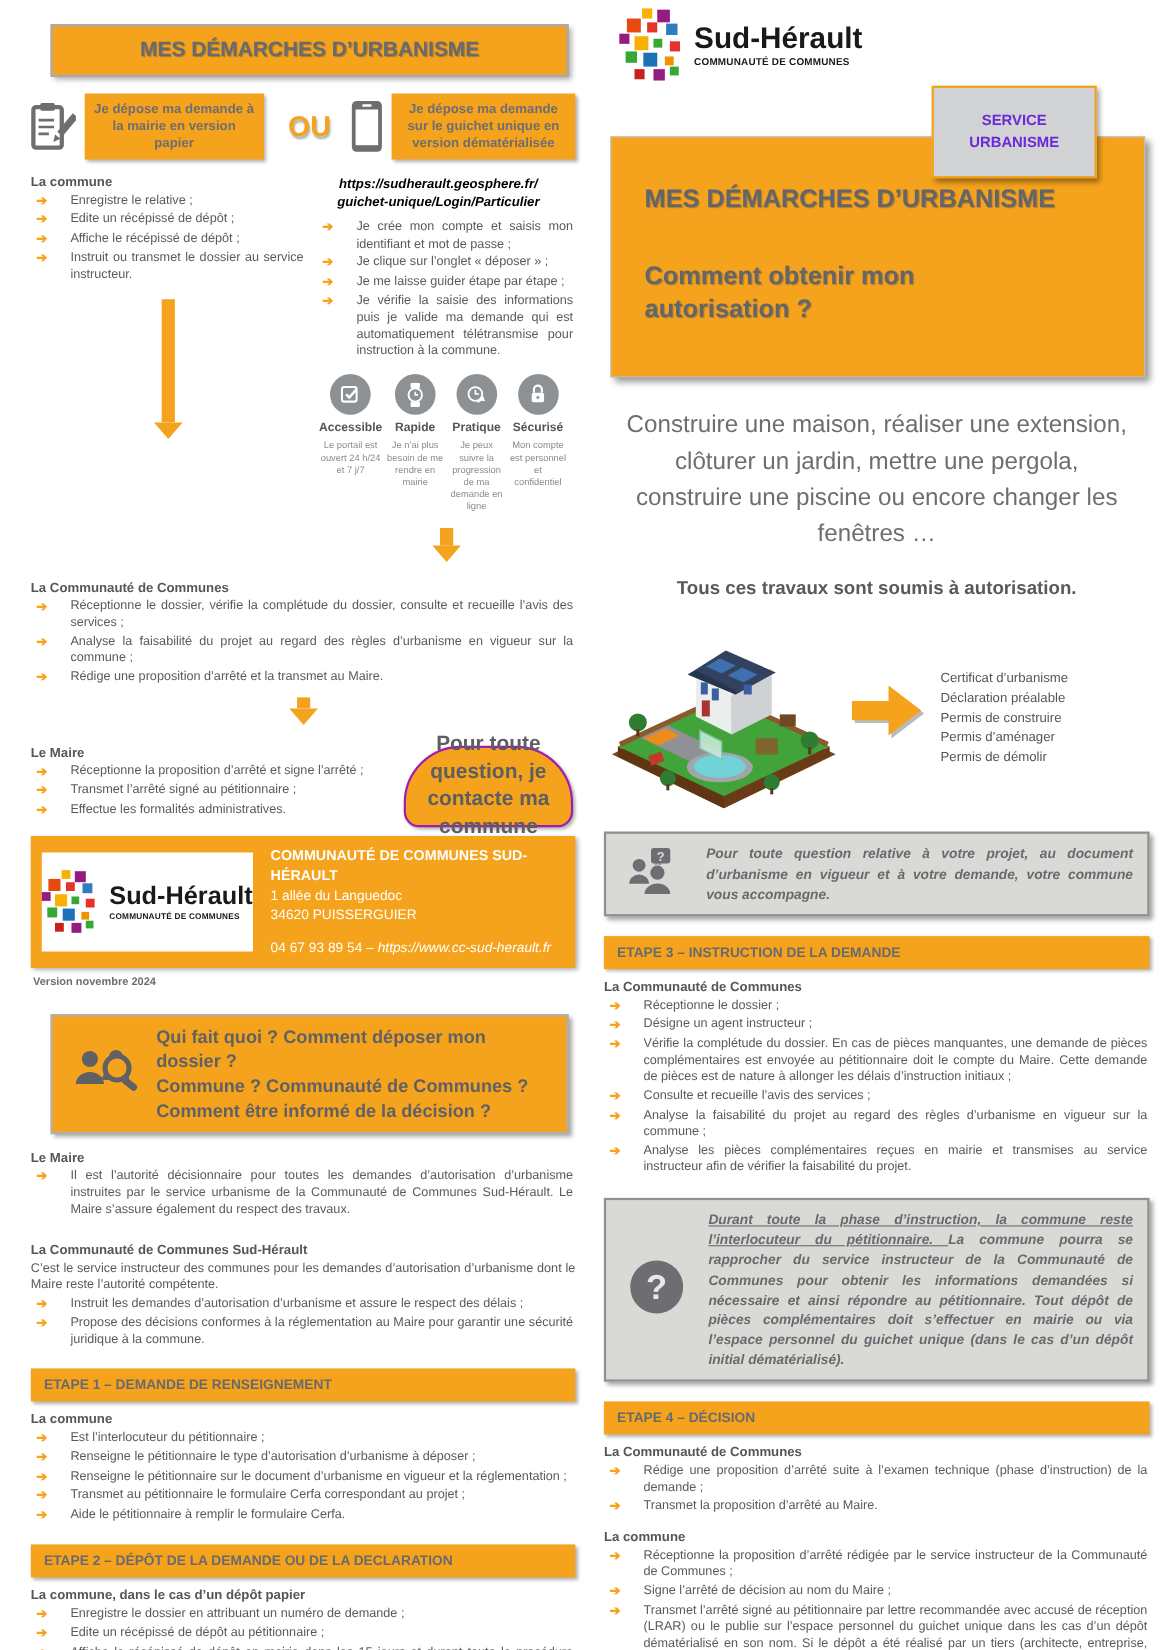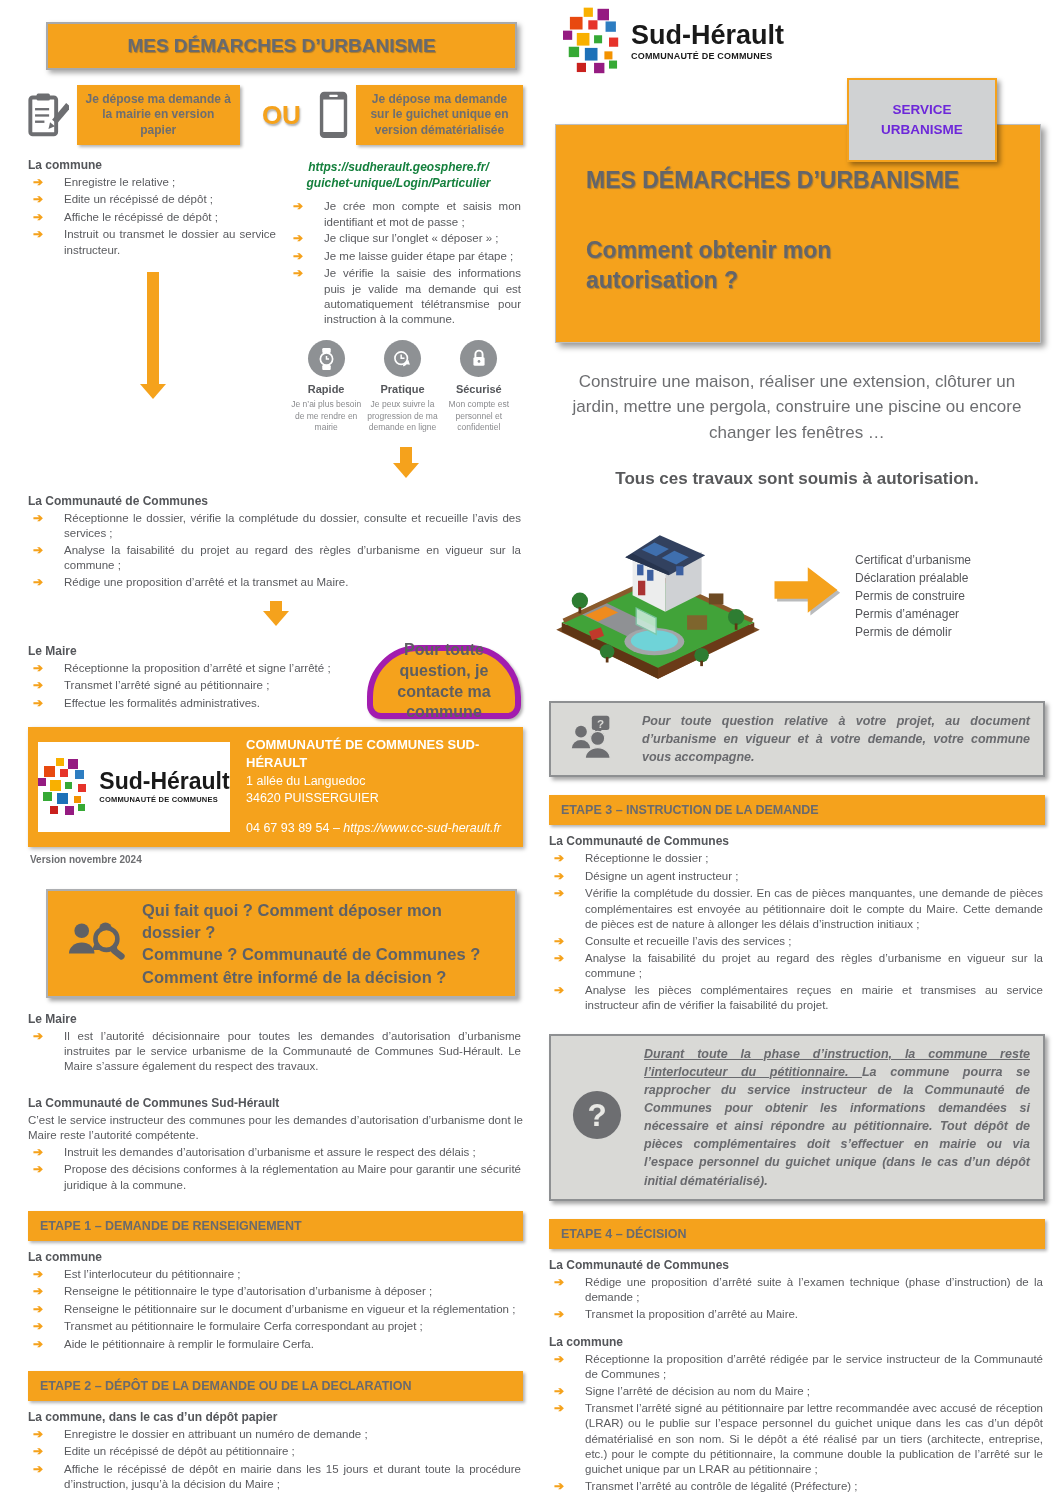--- a/index.html
+++ b/index.html
@@ -33,36 +33,36 @@
   .sub-l { width:250px; }
   .sub-r { flex:1; padding-left:10px; }
 
   .v-arrow { width:12px; background:#f5a21c; margin:14px auto 26px; position:relative; }
   .v-arrow::after { content:''; position:absolute; top:100%; left:50%; margin-left:-13px;
     border:13px solid transparent; border-top:15px solid #f5a21c; border-bottom:none; }
   .v-long { height:112px; }
   .v-short { height:16px; margin-bottom:22px; }
   .v-mid { height:10px; margin:10px auto 24px; }
 
-  .gurl { font-style:italic; font-weight:bold; font-size:12px; color:#15803d; text-align:center;
+  .gurl { font-style:italic; font-weight:bold; font-size:12px; color:#000000; text-align:center;
     line-height:1.35; margin:10px 14px 8px 0; }
 
   .feats { display:flex; margin-top:13px; text-align:center; padding-right:6px; }
   .feat { flex:1; padding:0 2px; }
   .circ { width:37px; height:37px; border-radius:50%; background:#8e9194; margin:0 auto 6px;
     display:flex; align-items:center; justify-content:center; }
   .fl { font-size:11px; font-weight:bold; color:#54565a; }
   .fd { font-size:8.5px; color:#8a8b8e; line-height:1.3; margin-top:4px; }
 
   .maire-row { display:flex; margin-top:2px; }
   .maire-col { flex:1; }
-  .bubble { width:154px; height:74px; background:#f5a21c; border:6px solid #a21caf;
+  .bubble { width:154px; height:74px; background:#f5a21c; border:2px solid #a21caf;
     border-radius:52px 52px 14px 14px; margin:10px 2px 0 6px; padding:6px 8px;
     display:flex; align-items:center; justify-content:center; text-align:center;
-    font-weight:bold; font-size:16px; color:#5d5e61; line-height:1.3;
+    font-weight:bold; font-size:19px; color:#5d5e61; line-height:1.3;
     box-shadow:2px 2px 3px rgba(0,0,0,.3); }
 
   .footer { margin-top:8px; background:#f5a21c; display:flex; align-items:center;
     padding:9px 10px; box-shadow:2px 2px 4px rgba(0,0,0,.3); }
   .logo-card { background:#fff; width:192px; height:90px; display:flex; align-items:center;
     justify-content:center; gap:9px; flex:none; }
   .mosaic { position:relative; width:52px; height:58px; flex:none; }
   .mosaic span { position:absolute; display:block; }
   .logo-name { font-size:23px; font-weight:bold; color:#191919; line-height:1; }
   .logo-sub { font-size:7.5px; font-weight:bold; color:#191919; letter-spacing:.2px; margin-top:2px; }
@@ -91,21 +91,21 @@
     background:#d0d2d3; border:2px solid #f5a21c; z-index:2; display:flex; align-items:center;
     justify-content:center; text-align:center; font-weight:bold; font-size:13.5px; color:#6d28d9;
     line-height:1.5; box-shadow:3px 3px 5px rgba(0,0,0,.4); padding:0 26px; }
   .cover { background:#f5a21c; border:1px solid #bcbec0; box-shadow:4px 4px 6px rgba(0,0,0,.4);
     padding:42px 30px 46px; }
   .cover-title { font-size:23px; font-weight:bold; color:#63656a;
     text-shadow:1px 1px 1px rgba(80,80,80,.45); }
   .cover-sub { font-size:23px; font-weight:bold; color:#63656a; margin-top:42px; width:320px;
     line-height:1.3; text-shadow:1px 1px 1px rgba(80,80,80,.45); }
 
-  .r-intro { margin:26px 18px 0; text-align:center; font-size:17px; color:#6d6e71; line-height:1.5; }
+  .r-intro { margin:26px 18px 0; text-align:center; font-size:22px; color:#6d6e71; line-height:1.5; }
   .r-bold { margin-top:24px; text-align:center; font-size:17px; font-weight:bold; color:#58595b; }
 
   .house-row { display:flex; align-items:center; margin-top:10px; }
   .permits { font-size:12px; color:#55565a; line-height:1.5; margin-left:10px;margin-top:12px; }
 
   .gray-box { margin-top:20px; background:#d9d9d6; border:2px solid #8e9092;
     box-shadow:3px 3px 4px rgba(0,0,0,.35); display:flex; align-items:center; padding:9px 13px; }
   .gray-box .gi { flex:none; text-align:center; }
   .gb-text { font-size:12.5px; font-weight:bold; font-style:italic; color:#696a6e;
     text-align:justify; line-height:1.45; padding-left:14px; }
@@ -185,20 +185,30 @@
             <div class="li">
               <span class="arr">➔</span>
               <span class="lt">Je me laisse guider étape par étape ;</span>
             </div>
             <div class="li">
               <span class="arr">➔</span>
               <span class="lt">Je vérifie la saisie des informations puis je valide ma demande qui est automatiquement télétransmise pour instruction à la commune.</span>
             </div>
           </div>
         <div class="feats">
+          <div class="feat">
+            <div class="circ">
+              <svg viewBox="0 0 20 20" width="19">
+                  <rect x="2" y="3" width="14" height="14" rx="2" fill="none" stroke="#fff" stroke-width="2"></rect>
+                  <path d="M6 10 l3 3 l7 -8" fill="none" stroke="#fff" stroke-width="2.4"></path>
+                </svg>
+            </div>
+            <div class="fl">Accessible</div>
+            <div class="fd">Le portail est ouvert 24 h/24 et 7 j/7</div>
+          </div>
           <div class="feat">
             <div class="circ">
               <svg viewBox="0 0 20 26" width="17">
                   <rect x="5" y="0" width="10" height="6" rx="1.5" fill="#fff"></rect>
                   <rect x="5" y="20" width="10" height="6" rx="1.5" fill="#fff"></rect>
                   <circle cx="10" cy="13" r="7.2" fill="none" stroke="#fff" stroke-width="2"></circle>
                   <path d="M10 9.5 v3.5 h3" stroke="#fff" stroke-width="1.8" fill="none"></path>
                 </svg>
             </div>
             <div class="fl">Rapide</div>

